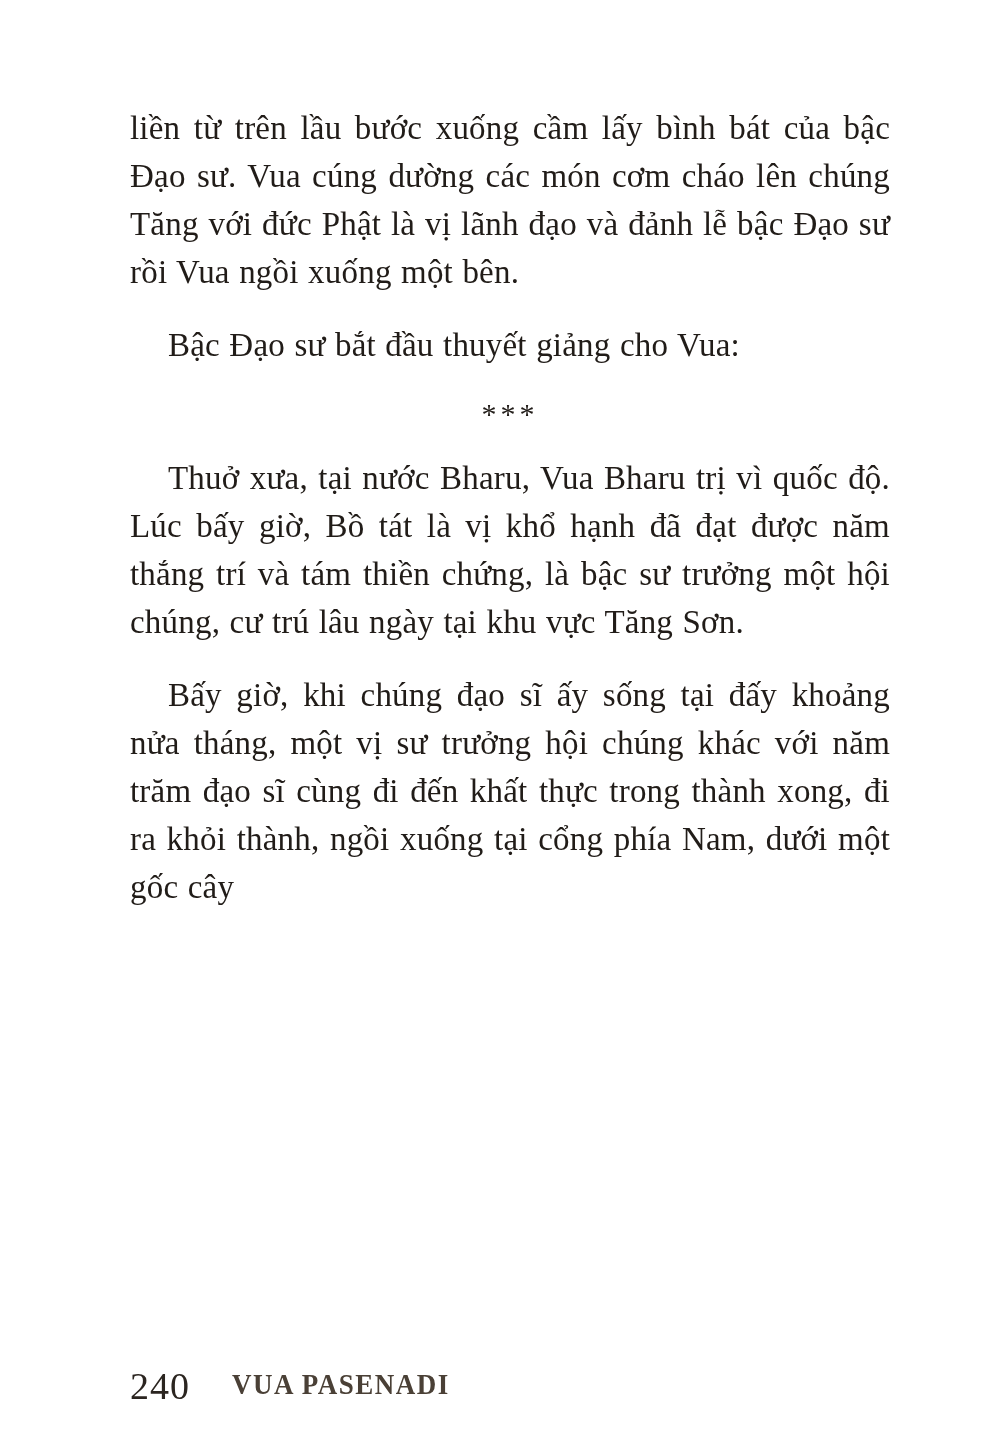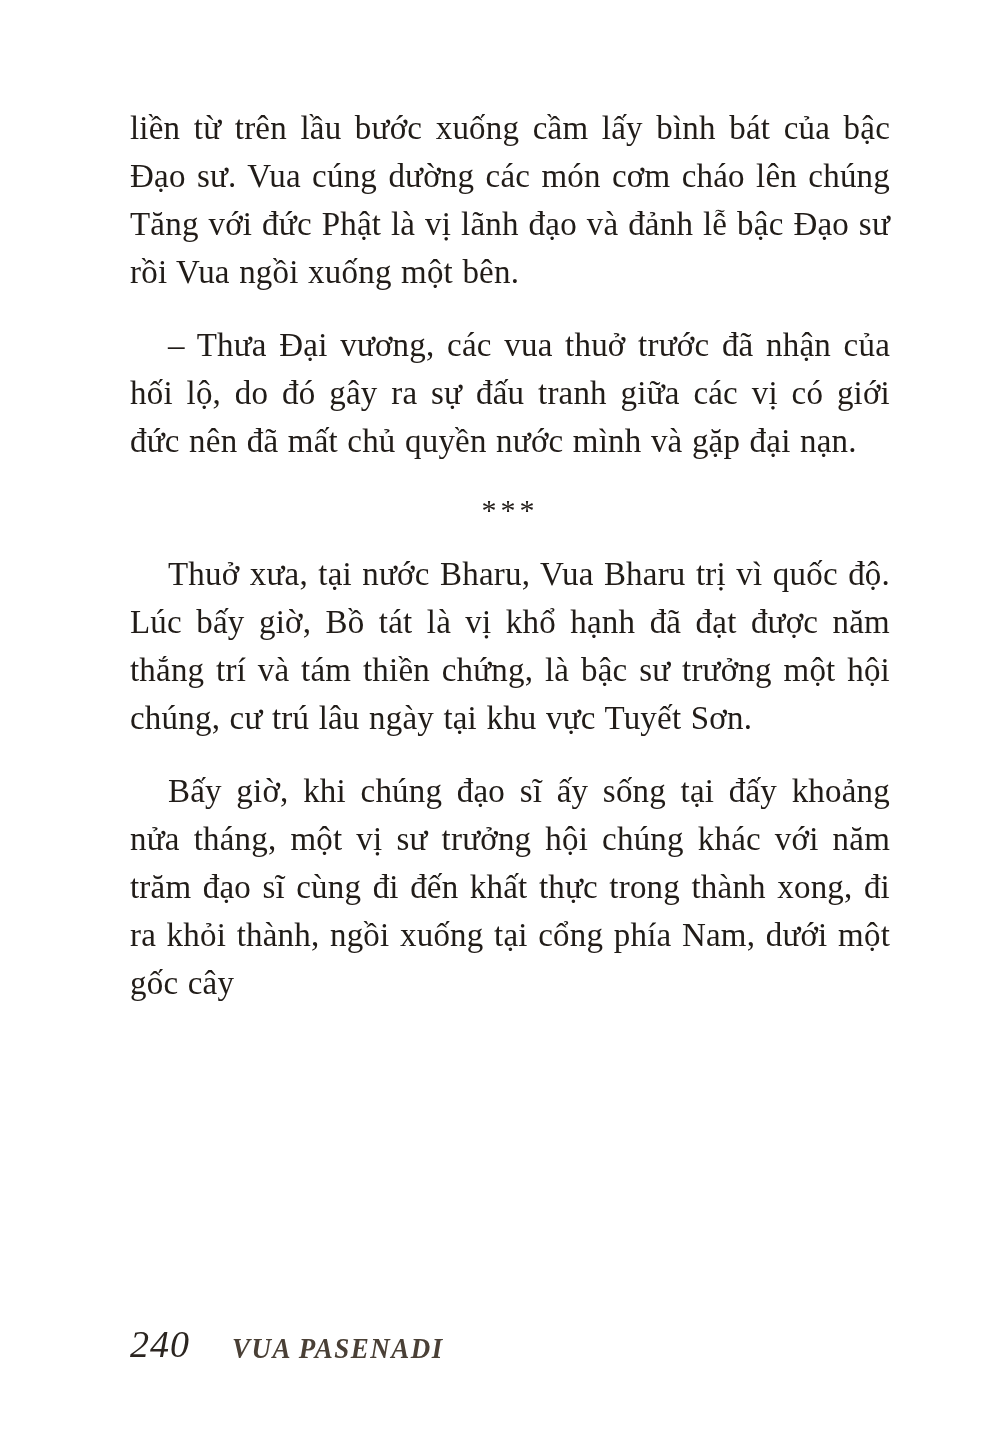--- a/index.html
+++ b/index.html
@@ -38,24 +38,23 @@
     text-align: center;
     font-size: 30px;
     line-height: 40px;
     color: #211c18;
     letter-spacing: 4px;
     margin: 2px 0 20px 0;
   }
   .footer {
     position: absolute;
     left: 130px;
-    top: 1322px;
+    top: 1364px;
     display: flex;
-    align-items: flex-end;
-    font-style: italic;
+    align-items: center;
   }
   .page-number {
     font-size: 38px;
     color: #2b2520;
     letter-spacing: 1px;
   }
   .book-title {
     margin-left: 42px;
     font-size: 27px;
     font-weight: bold;
@@ -64,23 +63,23 @@
     transform: scaleY(1.08);
     transform-origin: bottom left;
   }
 </style>
 </head>
 <body>
 
 <div class="page">
   <div class="body-text">
     <p class="no-indent">liền từ trên lầu bước xuống cầm lấy bình bát của bậc Đạo sư. Vua cúng dường các món cơm cháo lên chúng Tăng với đức Phật là vị lãnh đạo và đảnh lễ bậc Đạo sư rồi Vua ngồi xuống một bên.</p>
-    <p>– Thưa Đại vương, các vua thuở trước đã nhận của hối lộ, do đó gây ra sự đấu tranh giữa các vị có giới đức nên đã mất chủ quyền nước mình và gặp đại nạn.</p>
+    <p>Bậc Đạo sư bắt đầu thuyết giảng cho Vua:</p>
     <div class="separator">***</div>
-    <p>Thuở xưa, tại nước Bharu, Vua Bharu trị vì quốc độ. Lúc bấy giờ, Bồ tát là vị khổ hạnh đã đạt được năm thắng trí và tám thiền chứng, là bậc sư trưởng một hội chúng, cư trú lâu ngày tại khu vực Tuyết Sơn.</p>
+    <p>Thuở xưa, tại nước Bharu, Vua Bharu trị vì quốc độ. Lúc bấy giờ, Bồ tát là vị khổ hạnh đã đạt được năm thắng trí và tám thiền chứng, là bậc sư trưởng một hội chúng, cư trú lâu ngày tại khu vực Tăng Sơn.</p>
     <p>Bấy giờ, khi chúng đạo sĩ ấy sống tại đấy khoảng nửa tháng, một vị sư trưởng hội chúng khác với năm trăm đạo sĩ cùng đi đến khất thực trong thành xong, đi ra khỏi thành, ngồi xuống tại cổng phía Nam, dưới một gốc cây</p>
   </div>
 
   <div class="footer">
     <span class="page-number">240</span>
     <span class="book-title">VUA PASENADI</span>
   </div>
 </div>
 
 </body></html>

